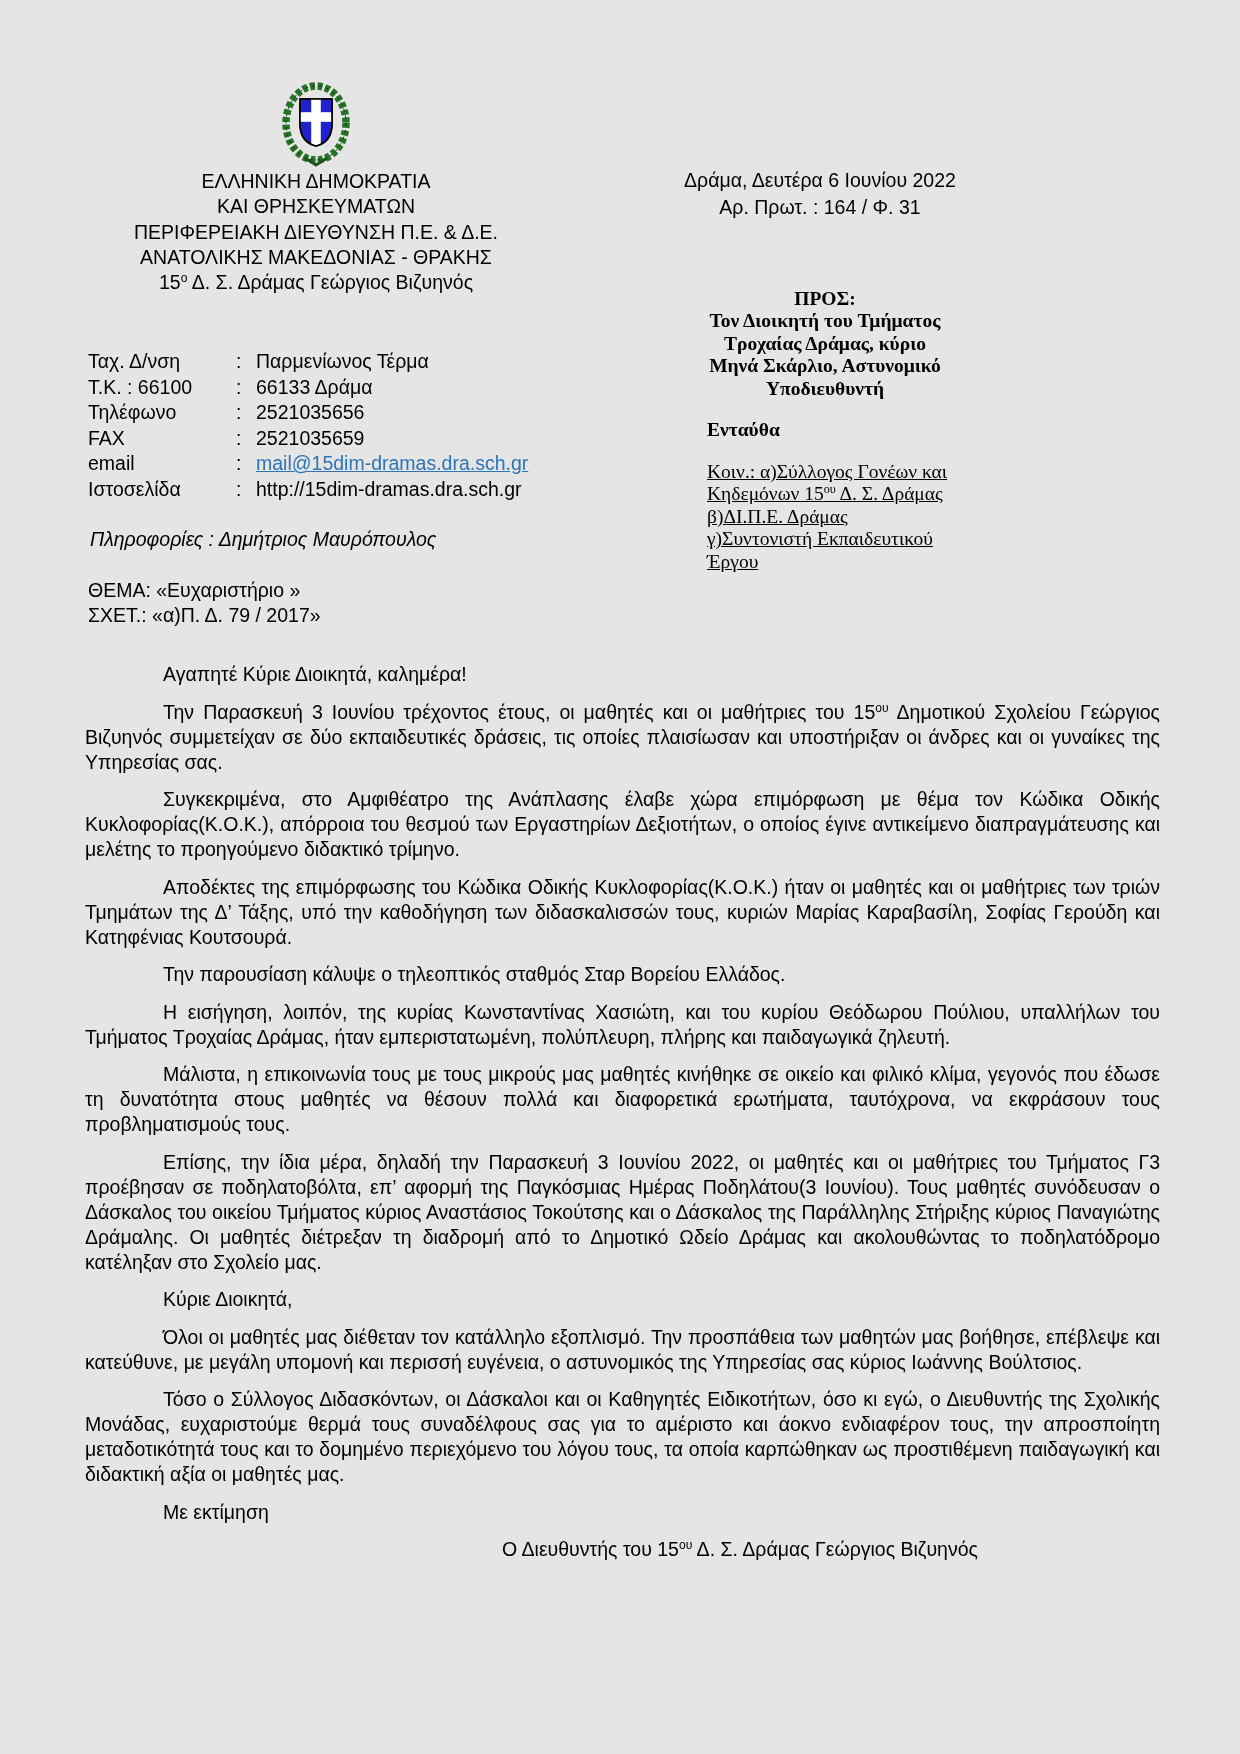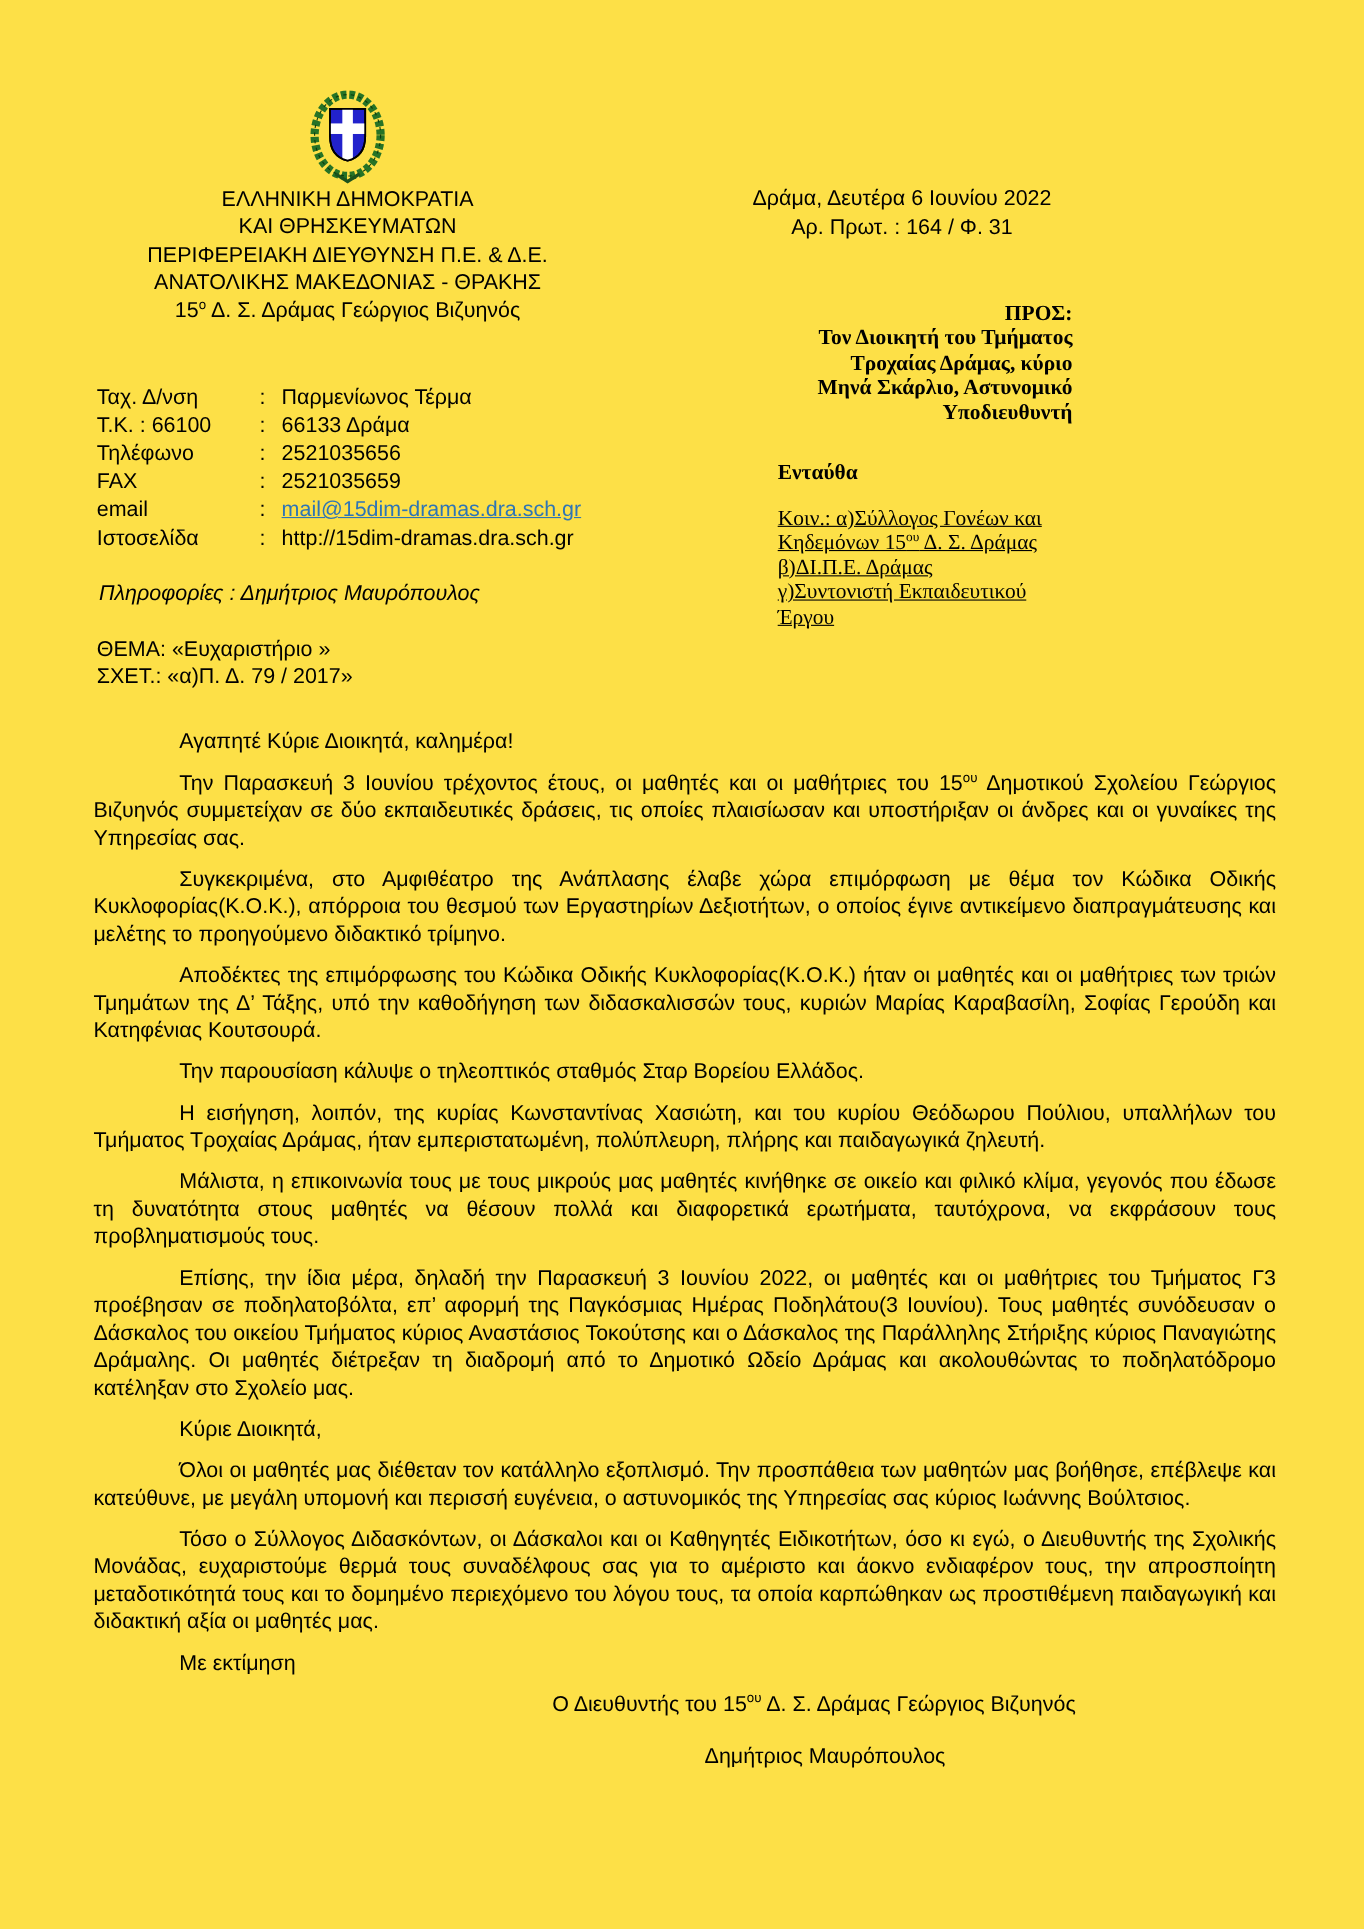--- a/index.html
+++ b/index.html
@@ -1,16 +1,16 @@
 <!DOCTYPE html>
 <html lang="el"><head>
 <meta charset="utf-8">
 <style>
   html,body{margin:0;padding:0;background:#fff;}
-  .page{position:relative;width:1240px;height:1754px;background:#fde047;color:#000;
+  .page{position:relative;width:1240px;height:1754px;background:#e5e5e5;color:#000;
         font-family:"Liberation Sans","DejaVu Sans",sans-serif;overflow:hidden;}
   .it{}
   sup{font-size:62%;line-height:0;vertical-align:super;}
 
   .emblem{position:absolute;left:85px;top:82px;width:462px;display:flex;justify-content:center;}
 
   .ministry-block{position:absolute;left:85px;top:169px;width:462px;text-align:center;
                   font-size:19.5px;line-height:25.3px;white-space:nowrap;}
 
   .contact-block{position:absolute;left:88px;top:349px;font-size:19.5px;line-height:25.6px;}
@@ -18,21 +18,21 @@
   .c-label{width:148px;flex:none;}
   .c-sep{width:20px;flex:none;}
   .link{color:#2E75B6;text-decoration:underline;}
 
   .info-line{position:absolute;left:90px;top:528px;font-size:19.5px;font-style:italic;}
 
   .date-block{position:absolute;left:664px;top:167px;width:312px;text-align:center;
               font-size:19.5px;line-height:26.5px;white-space:nowrap;}
 
   .serif{font-family:"Liberation Serif","DejaVu Serif",serif;}
-  .pros-block{position:absolute;left:675px;top:275px;width:300px;text-align:right;
+  .pros-block{position:absolute;left:675px;top:288px;width:300px;text-align:center;
               font-weight:700;font-size:19.5px;line-height:22.4px;}
   .entautha{position:absolute;left:707px;top:419px;font-size:19.5px;font-weight:bold;}
   .koin-block{position:absolute;left:707px;top:461px;font-size:19.5px;line-height:22.4px;text-decoration:underline;}
 
   .subject-block{position:absolute;left:88px;top:578px;font-size:19.5px;line-height:25.3px;}
 
   .body-block{position:absolute;left:85px;top:662px;width:1075px;font-size:19.5px;
               line-height:25px;text-align:justify;}
   .body-block p{margin:0 0 12.5px 0;text-indent:78px;}
   .body-block p.regards{text-align:left;}
@@ -141,16 +141,15 @@
     <p><span>Αποδέκτες της επιμόρφωσης του </span><span class="it">Κώδικα Οδικής Κυκλοφορίας(Κ.Ο.Κ.)</span><span> ήταν οι μαθητές και οι μαθήτριες των τριών </span><span class="it">Τμημάτων της Δ’ Τάξης</span><span>, υπό την καθοδήγηση των διδασκαλισσών τους, κυριών Μαρίας Καραβασίλη, Σοφίας Γερούδη και Κατηφένιας Κουτσουρά.</span></p>
     <p><span>Την παρουσίαση κάλυψε ο τηλεοπτικός σταθμός </span><span class="it">Σταρ Βορείου Ελλάδος</span><span>.</span></p>
     <p><span>Η εισήγηση, λοιπόν, της κυρίας Κωνσταντίνας Χασιώτη, και του κυρίου Θεόδωρου Πούλιου, υπαλλήλων του </span><span class="it">Τμήματος Τροχαίας Δράμας</span><span>, ήταν εμπεριστατωμένη, πολύπλευρη, πλήρης και παιδαγωγικά ζηλευτή.</span></p>
     <p><span>Μάλιστα, η επικοινωνία τους με τους μικρούς μας μαθητές κινήθηκε σε οικείο και φιλικό κλίμα, γεγονός που έδωσε τη δυνατότητα στους μαθητές να θέσουν πολλά και διαφορετικά ερωτήματα, ταυτόχρονα, να εκφράσουν τους προβληματισμούς τους.</span></p>
     <p><span>Επίσης, την ίδια μέρα, δηλαδή την Παρασκευή 3 Ιουνίου 2022, οι μαθητές και οι μαθήτριες του </span><span class="it">Τμήματος Γ3</span><span> προέβησαν σε ποδηλατοβόλτα, επ’ αφορμή  της </span><span class="it">Παγκόσμιας Ημέρας Ποδηλάτου(3 Ιουνίου)</span><span>. Τους μαθητές συνόδευσαν ο </span><span class="it">Δάσκαλος</span><span> του οικείου </span><span class="it">Τμήματος</span><span> κύριος </span><span class="it">Αναστάσιος Τοκούτσης</span><span> και ο </span><span class="it">Δάσκαλος</span><span> της </span><span class="it">Παράλληλης Στήριξης</span><span> κύριος Παναγιώτης Δράμαλης. Οι μαθητές διέτρεξαν τη διαδρομή από το </span><span class="it">Δημοτικό Ωδείο Δράμας</span><span> και ακολουθώντας το ποδηλατόδρομο κατέληξαν στο </span><span class="it">Σχολείο</span><span> μας.</span></p>
     <p><span class="it">Κύριε Διοικητά,</span></p>
     <p><span>Όλοι οι μαθητές μας διέθεταν τον κατάλληλο εξοπλισμό. Την προσπάθεια των μαθητών μας βοήθησε, επέβλεψε και κατεύθυνε, με μεγάλη υπομονή και περισσή ευγένεια, ο αστυνομικός της </span><span class="it">Υπηρεσίας</span><span> σας κύριος </span><span class="it">Ιωάννης Βούλτσιος.</span></p>
     <p><span>Τόσο ο </span><span class="it">Σύλλογος Διδασκόντων</span><span>, οι </span><span class="it">Δάσκαλοι</span><span> και οι </span><span class="it">Καθηγητές Ειδικοτήτων,</span><span> όσο κι εγώ, ο </span><span class="it">Διευθυντής</span><span> της </span><span class="it">Σχολικής Μονάδας,</span><span> ευχαριστούμε θερμά τους συναδέλφους σας για το αμέριστο και άοκνο ενδιαφέρον τους, την απροσποίητη μεταδοτικότητά τους και το δομημένο περιεχόμενο του λόγου τους, τα οποία καρπώθηκαν ως προστιθέμενη παιδαγωγική και διδακτική αξία οι μαθητές μας.</span></p>
     <p class="regards">Με εκτίμηση</p>
     <p class="sig-title"><span>Ο Διευθυντής του 15</span><sup>ου</sup><span> Δ. Σ. Δράμας Γεώργιος Βιζυηνός</span></p>
-    <p class="sig-name">Δημήτριος Μαυρόπουλος</p>
   </div>
 
 </div>
 
 </body></html>

